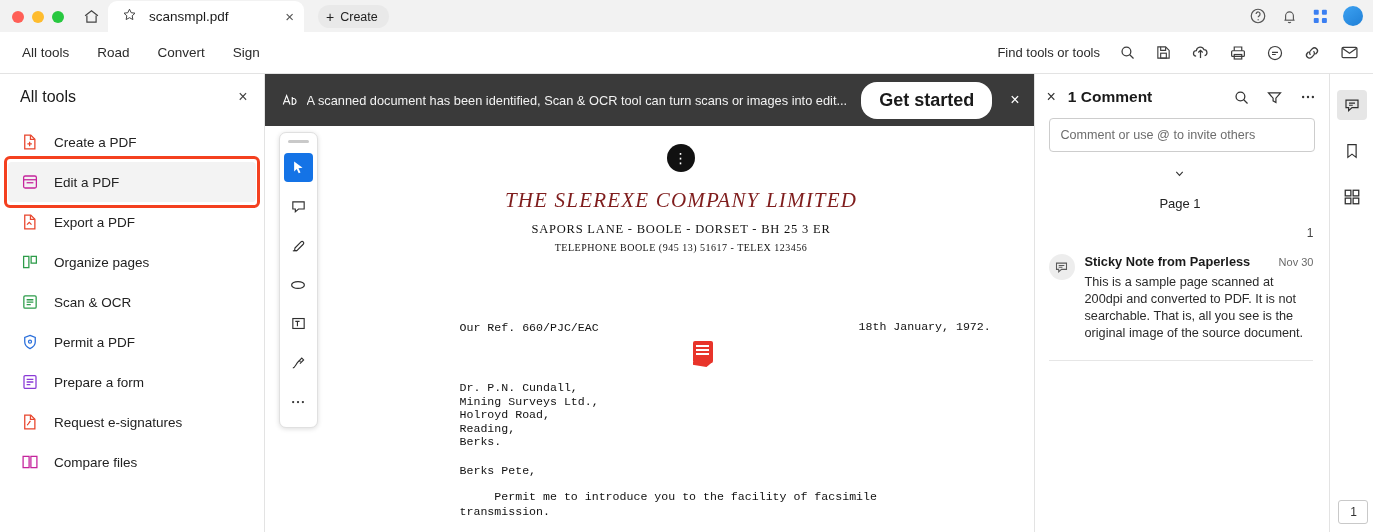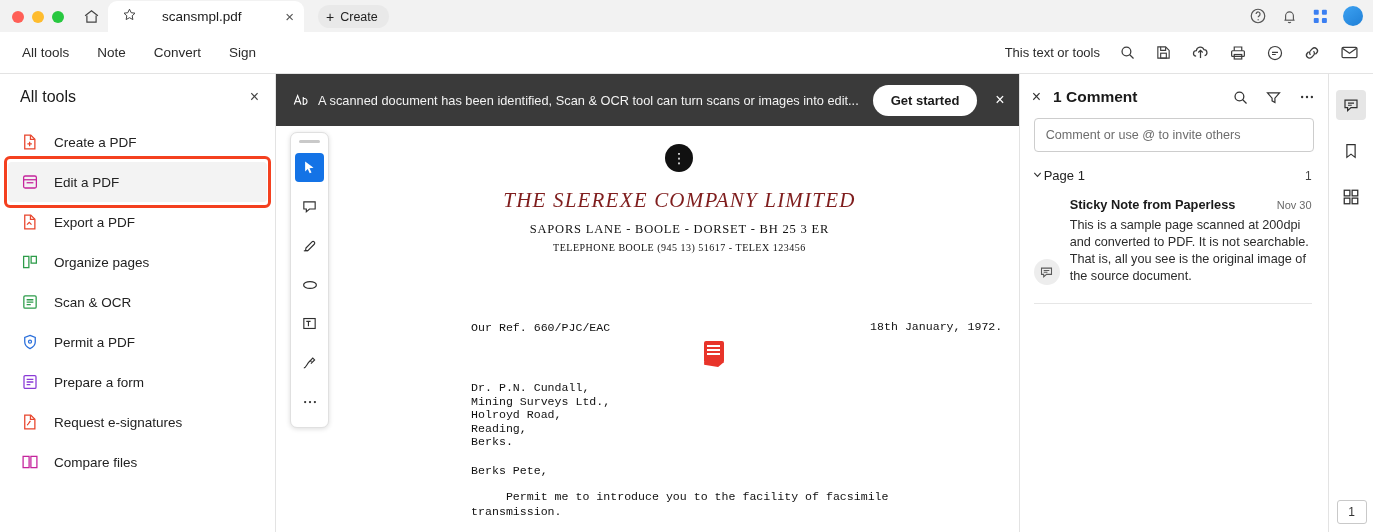--- a/index.html
+++ b/index.html
@@ -17,21 +17,21 @@
   .traffic { display: flex; align-items: center; gap: 8px; padding: 0 10px 9px 12px; }
   .dot { width: 12px; height: 12px; border-radius: 50%; }
   .dot.red { background: #ff5f57; }
   .dot.yellow { background: #febc2e; }
   .dot.green { background: #28c840; }
   .home-btn {
     width: 34px; height: 31px; display: flex; align-items: center; justify-content: center;
     margin-bottom: 0;
   }
   .tab {
-    display: flex; align-items: center; gap: 25px;
+    display: flex; align-items: center; gap: 12px;
     height: 31px; padding: 0 10px 0 14px;
     background: #ffffff; border-radius: 9px 9px 0 0;
     min-width: 196px; position: relative;
   }
   .tab-title { font-size: 13.5px; color: #1a1a1a; white-space: nowrap; }
   .tab-close { margin-left: auto; font-size: 15px; color: #555; line-height: 1; padding-left: 18px; }
   .create-btn {
     display: flex; align-items: center; gap: 6px;
     height: 23px; margin: 0 0 4px 14px; padding: 0 11px 0 8px;
     background: #e9e9e9; border-radius: 12px; font-size: 12.5px; color: #222;
@@ -100,21 +100,21 @@
   
   .center { flex: 1; position: relative; background: #ffffff; display: flex; flex-direction: column; }
   .ocr-banner {
     height: 52px; background: #3a3a3a; display: flex; align-items: center;
     padding: 0 14px 0 16px; color: #fff;
   }
   .ocr-ic { margin-right: 8px; display: flex; align-items: center; }
   .ocr-text { font-size: 12.8px; color: #f2f2f2; white-space: nowrap; overflow: hidden; text-overflow: ellipsis; }
   .get-started {
     margin-left: 14px; background: #ffffff; color: #1a1a1a;
-    font-size: 13px; font-weight: bold; border-radius: 16px;
+    font-size: 18px; font-weight: bold; border-radius: 16px;
     padding: 8px 18px; white-space: nowrap;
   }
   .ocr-close { margin-left: 18px; font-size: 16px; color: #fff; }
   .doc-area { flex: 1; background: #ffffff; position: relative; overflow: hidden; }
 
   
   .float-tools {
     position: absolute; left: 14px; top: 6px; width: 39px;
     background: #ffffff; border: 1px solid #e0e0e0; border-radius: 7px;
     box-shadow: 0 1px 5px rgba(0,0,0,.14);
@@ -181,27 +181,27 @@
   .rp-close { font-size: 16px; color: #333; }
   .rp-title { font-size: 15.5px; font-weight: bold; color: #1a1a1a; }
   .rp-head-ic { color: #333; display: flex; align-items: center; }
   .rp-head-right { margin-left: auto; display: flex; align-items: center; gap: 16px; }
   .comment-input {
     margin: 0 14px; height: 34px; border: 1px solid #cdcdcd; border-radius: 4px;
     display: flex; align-items: center; padding: 0 11px;
     font-size: 12.6px; color: #6d6d6d;
   }
   .page-group {
-    display: flex; align-items: center; gap: 0;
-    padding: 16px 16px 8px 12px; font-size: 13px; color: #222;
+    display: flex; align-items: center; gap: 15px;
+    padding: 16px 16px 8px 12px; font-size: 13px; color: #222; flex-direction: column;
   }
   .chev { font-size: 10px; color: #444; width: 12px; text-align: center; }
   .pg-count { margin-left: auto; font-size: 12px; color: #444; }
   .comment {
-    display: flex; gap: 10px; padding: 6px 16px 0 14px; align-items: flex-end;
+    display: flex; gap: 10px; padding: 6px 16px 0 14px;
   }
   .c-avatar {
     width: 26px; height: 26px; border-radius: 50%; background: #ededed;
     display: flex; align-items: center; justify-content: center; flex: 0 0 26px;
     color: #5a5a5a;
   }
   .c-body { flex: 1; }
   .c-head { display: flex; align-items: baseline; }
   .c-author { font-size: 12.8px; font-weight: bold; color: #1a1a1a; }
   .c-date { margin-left: auto; font-size: 11px; color: #6a6a6a; }
@@ -280,31 +280,31 @@
     <span class="avatar"></span>
   </div>
 </div>
 
 <div class="menubar">
   <div class="menu-items">
     <div class="menu-item active">
       <span>All tools</span>
     </div>
     <div class="menu-item">
-      <span>Note</span>
+      <span>Road</span>
     </div>
     <div class="menu-item">
       <span>Convert</span>
     </div>
     <div class="menu-item">
       <span>Sign</span>
     </div>
   </div>
   <div class="menubar-right">
-    <span class="find-label">This text or tools</span>
+    <span class="find-label">Find tools or tools</span>
     <span class="mb-ic">
       <svg width="17" height="17" viewBox="0 0 24 24" fill="none" stroke="#3d3d3d" stroke-width="1.8">
         <circle cx="10.5" cy="10.5" r="6.2"></circle>
           <path d="M15.2 15.2 L20.5 20.5"></path>
       </svg>
     </span>
     <span class="mb-ic">
       <svg width="17" height="17" viewBox="0 0 24 24" fill="none" stroke="#3d3d3d" stroke-width="1.6">
         <path d="M4 4h11l5 5v11H4z"></path>
           <path d="M8 4v5h7V4.5"></path>

